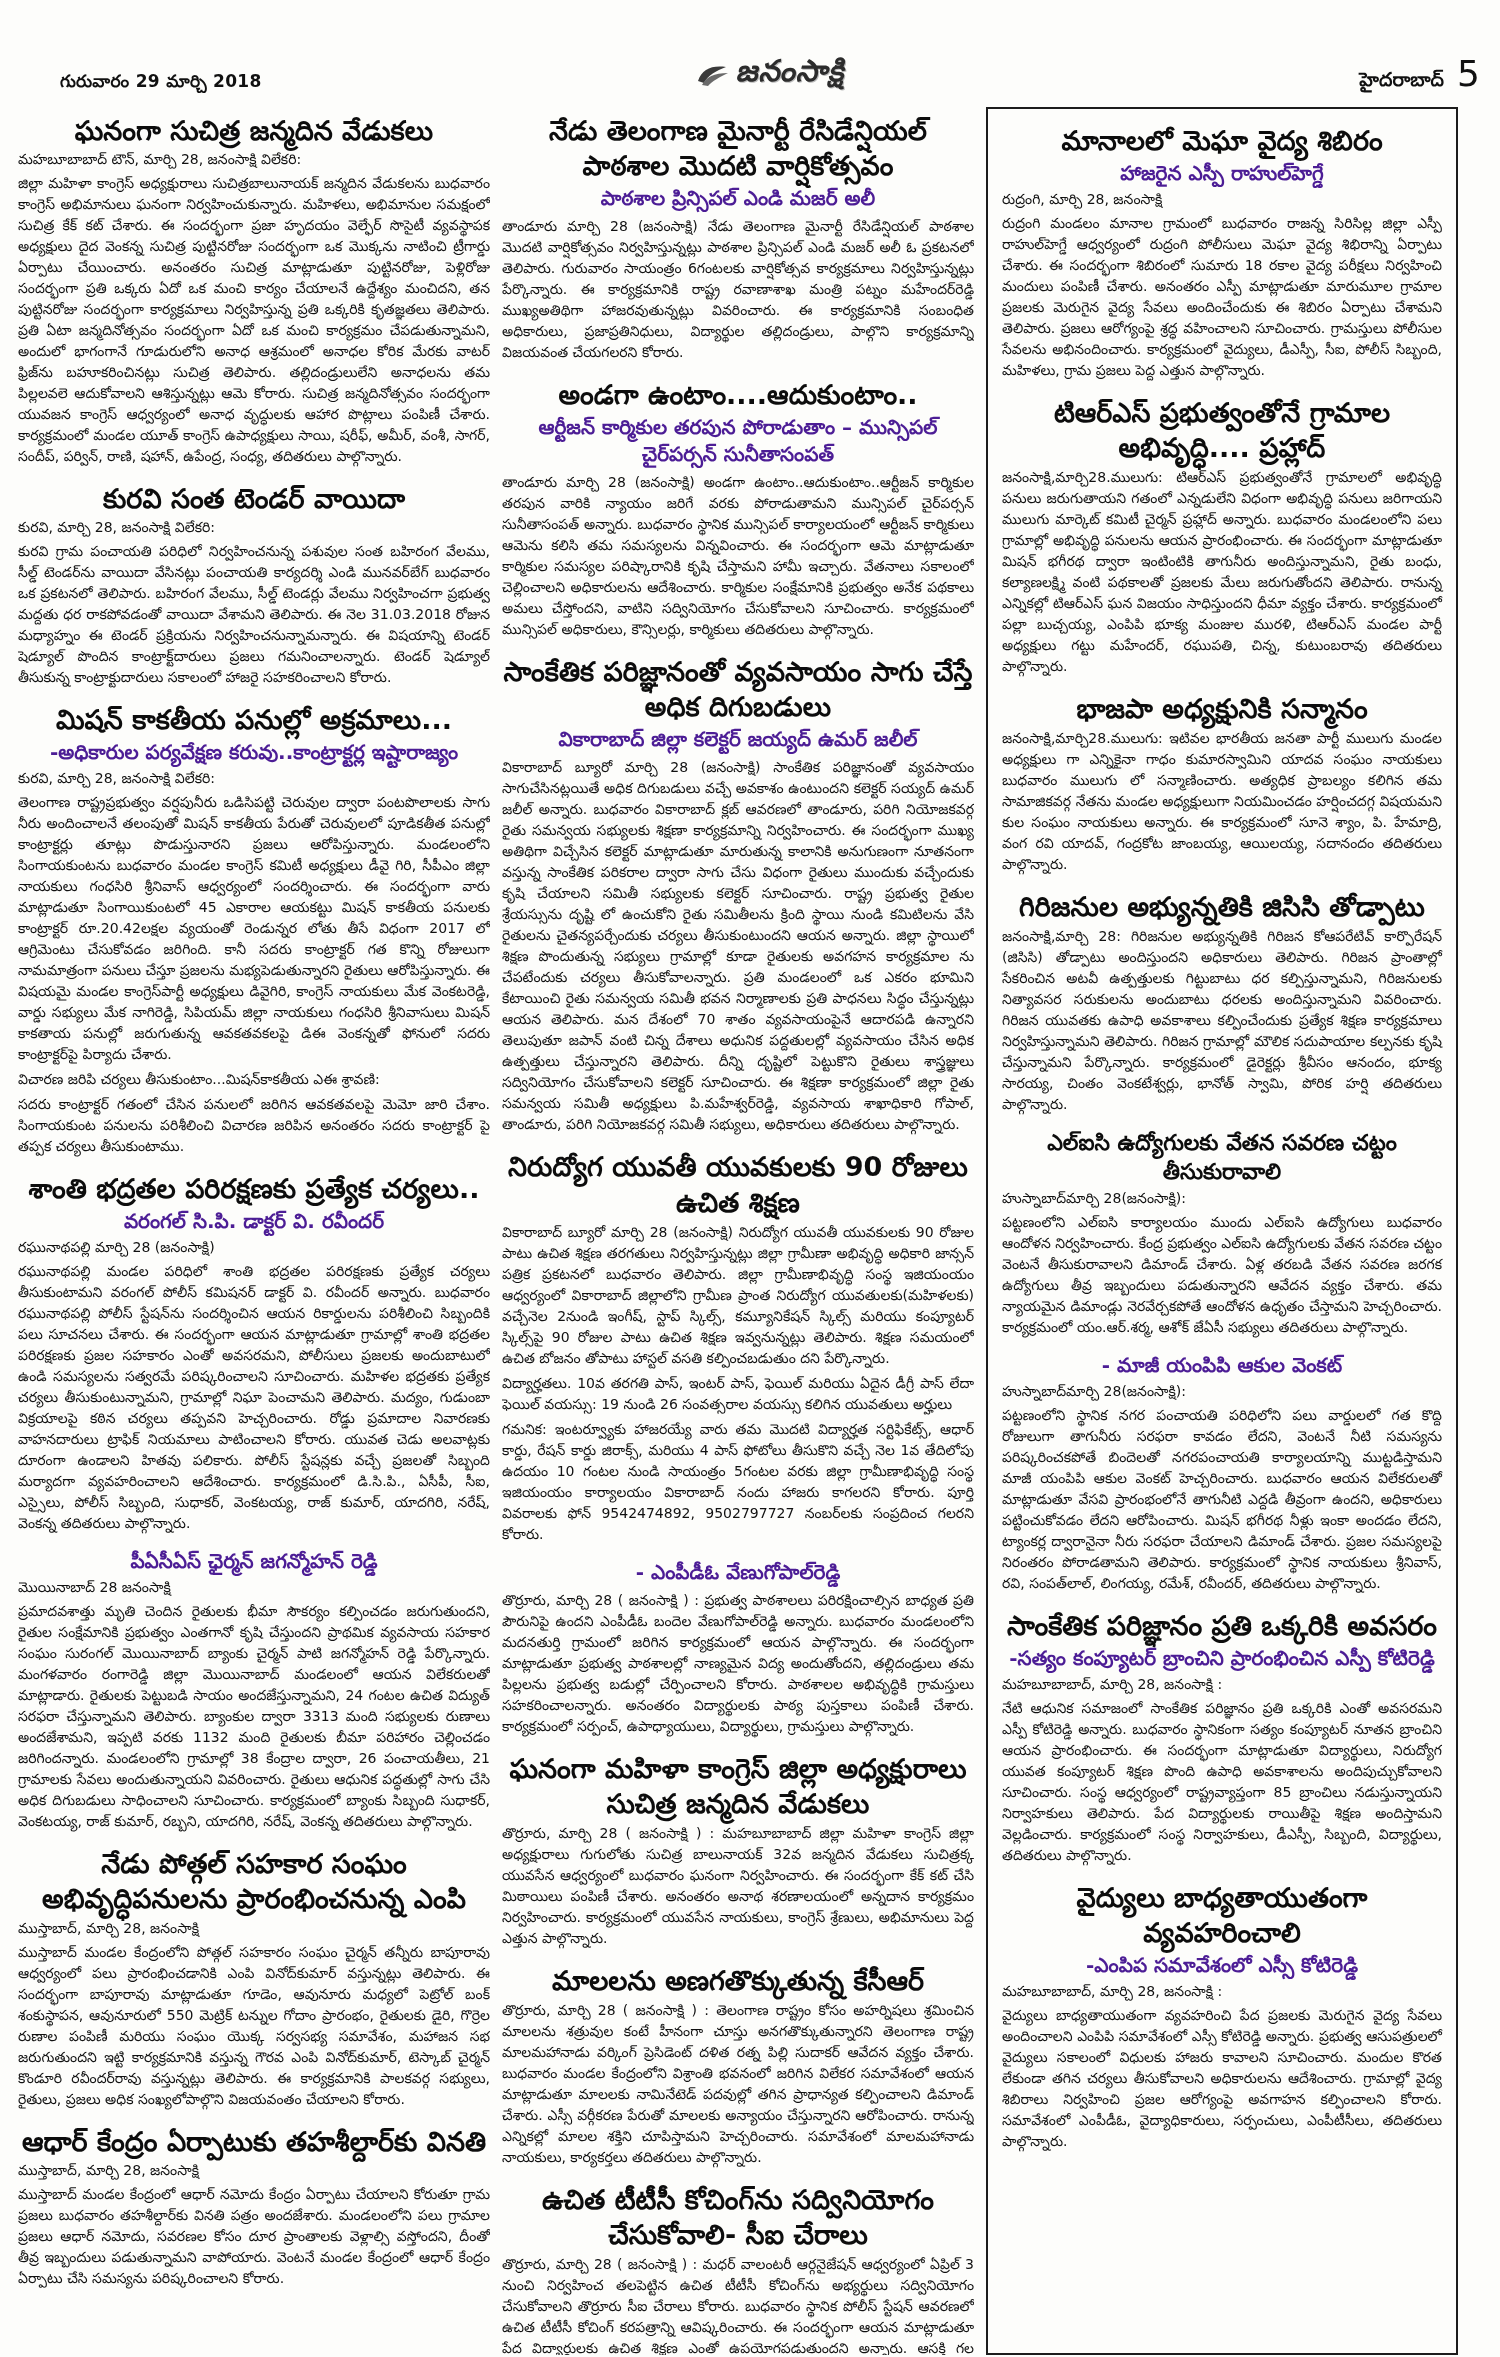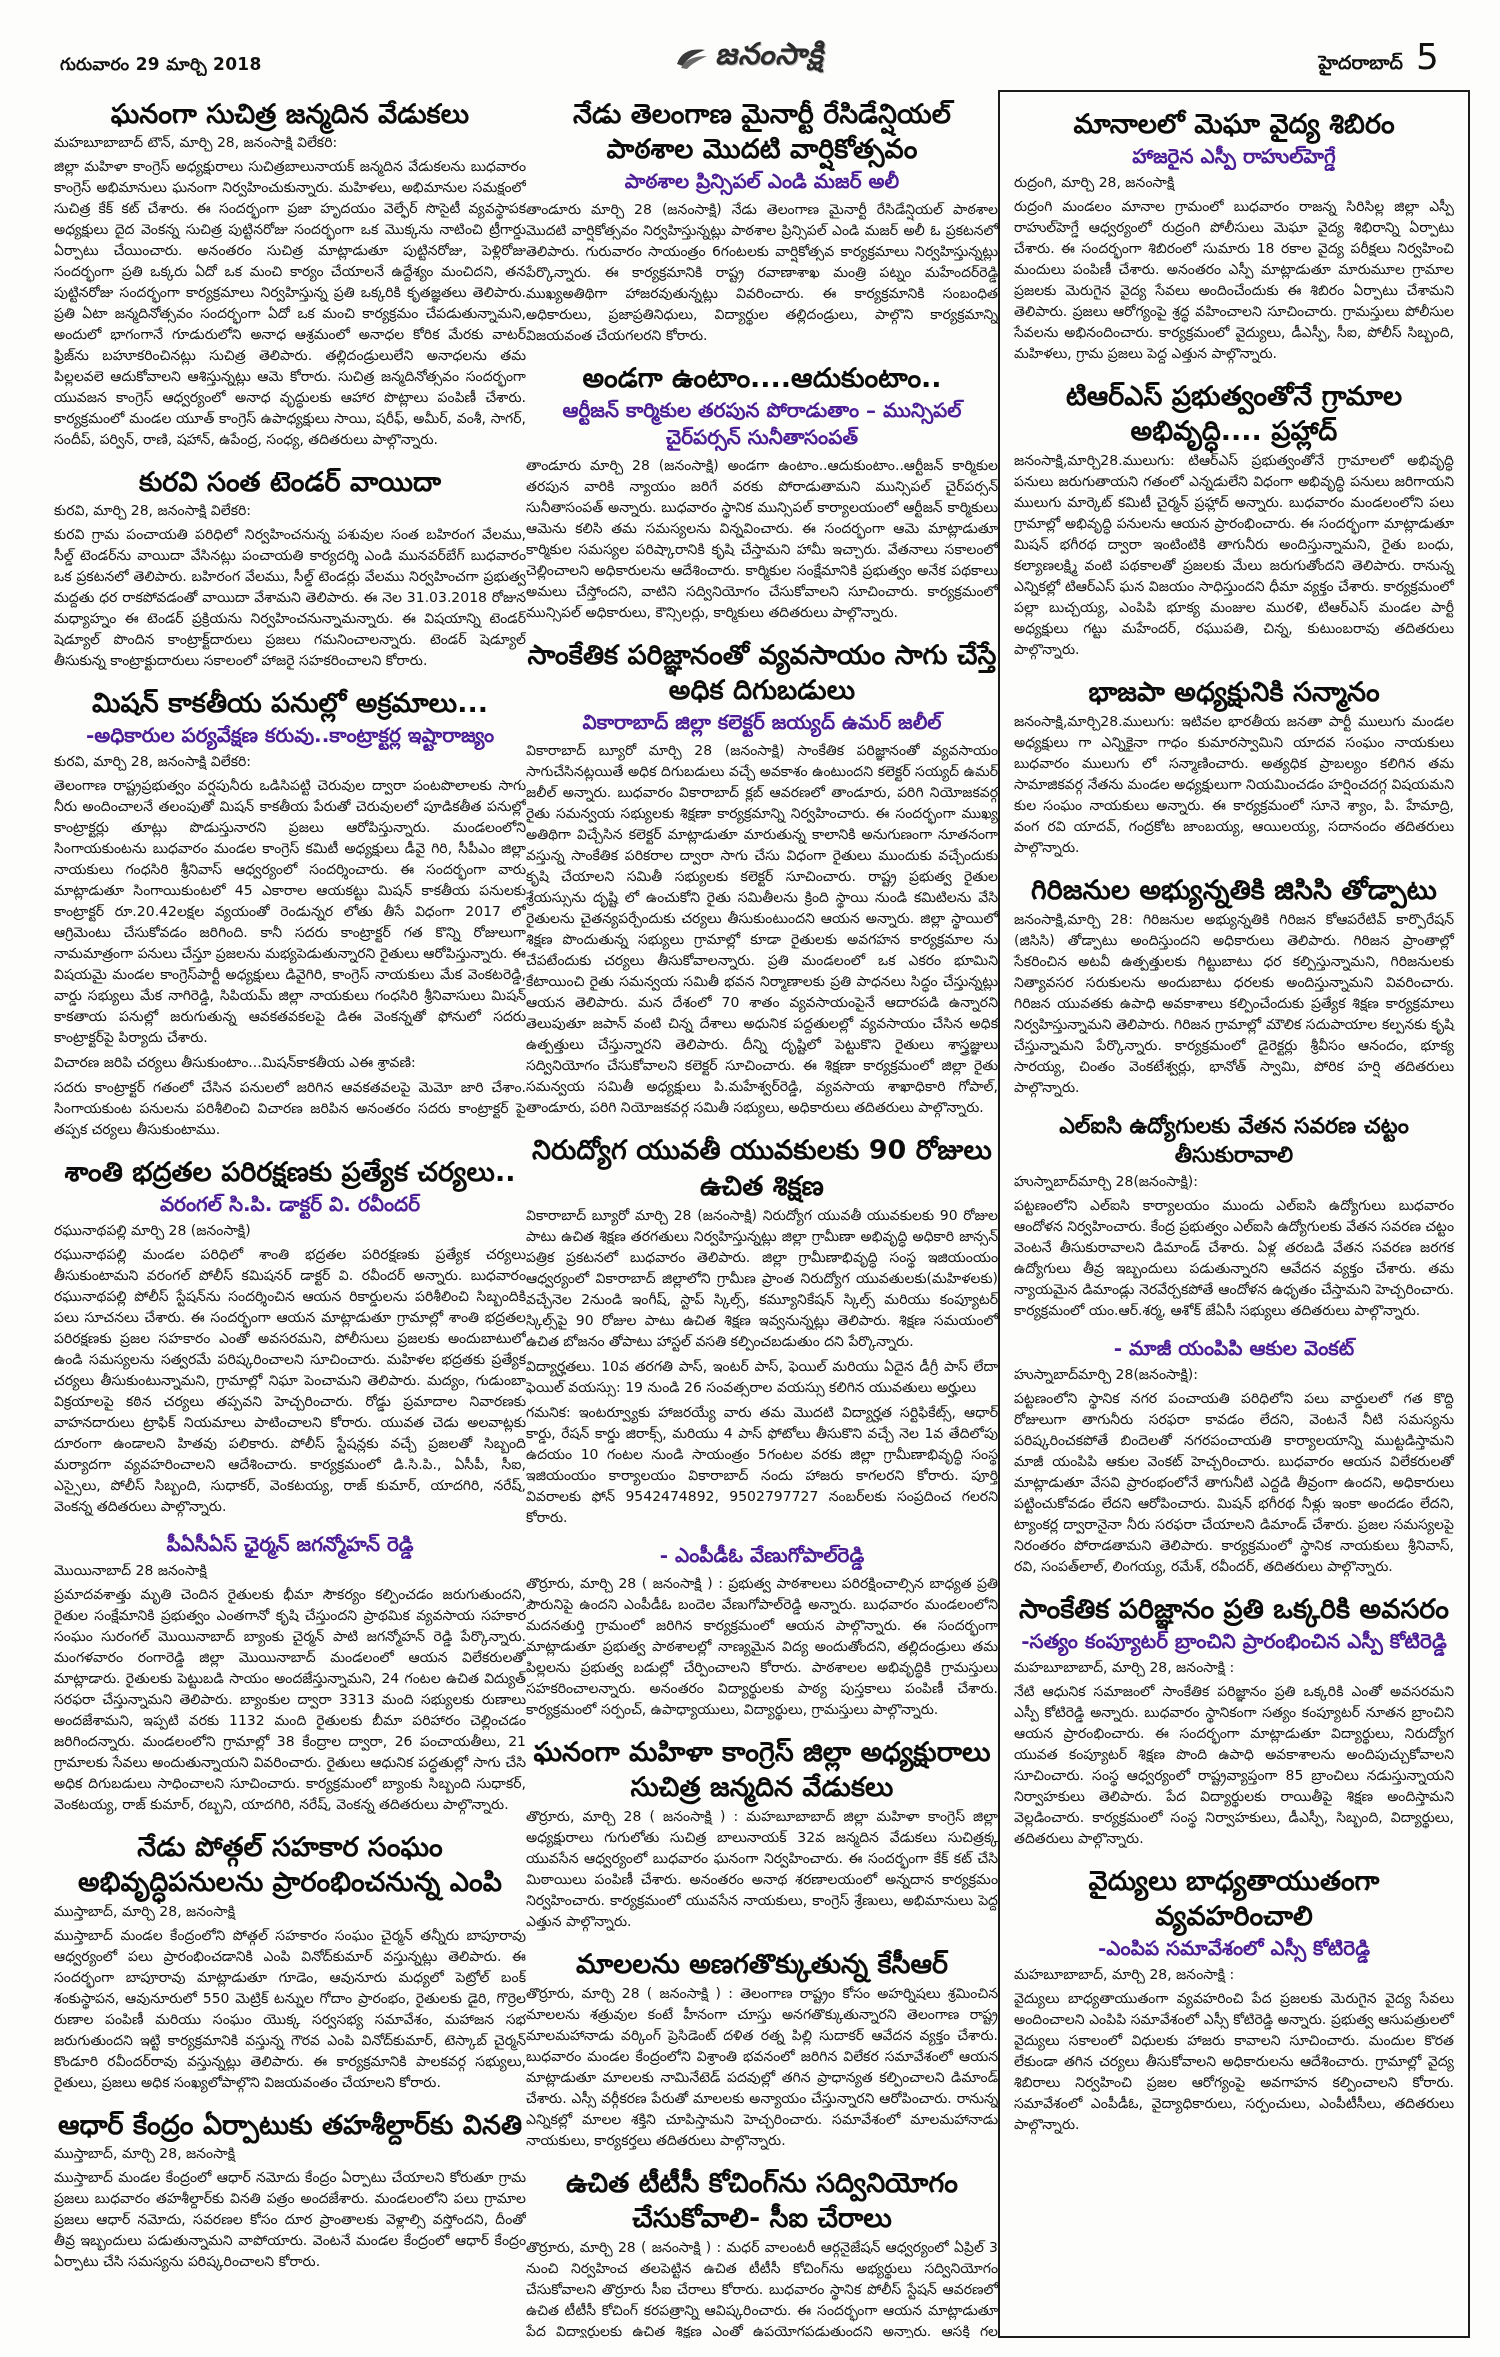--- a/index.html
+++ b/index.html
@@ -9,42 +9,42 @@
     width:1500px; height:2357px;
     margin:0 auto;
     background:#fdfdfb;
     color:#111;
     font-family:"DejaVu Sans", sans-serif;
     overflow:hidden;
   }
   
   .masthead {
     display:flex; align-items:flex-end;
-    padding:36px 61px 10px 60px;
+    padding:36px 20px 10px 60px;
+    margin-top:17px;
   }
   .masthead .zone { flex:1; }
   .masthead-date { font-size:17px; font-weight:bold; letter-spacing:.3px; }
   .logo-wrap { text-align:center; }
   .logo-inner {
     display:inline-flex; align-items:center; gap:6px;
     font-size:30px; font-weight:bold; font-style:italic;
     letter-spacing:1px; color:#2c2c2c;
     text-shadow:1px 1px 0 #bbb;
     text-align:right;
   }
   .logo-leaf { width:34px; height:26px; }
   .city-zone { text-align:right; white-space:nowrap; }
   .city-label { font-size:19px; font-weight:bold; vertical-align:baseline; }
   .page-number { font-size:36px; font-weight:400; margin-left:8px; }
   
   .content {
-    display:flex; 
+    display:flex; gap:12px;
     padding:2px 30px 0 18px;
     height:2250px;
-    justify-content:flex-end;
   }
   .col { width:472px; overflow:hidden; }
   .col.boxed {
     border:2px solid #1c1c1c;
     padding:8px 14px;
     height:100%;
   }
   
   article { margin-bottom:14px; }
   .headline {

